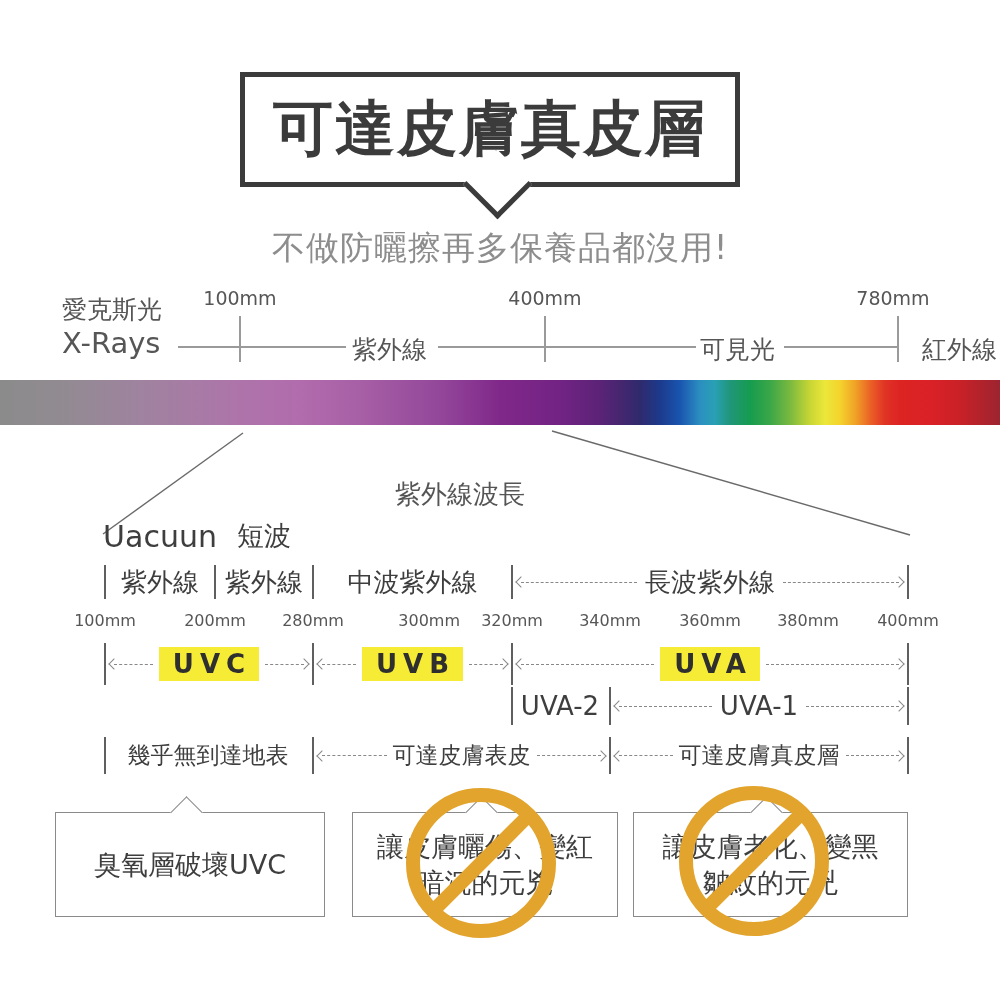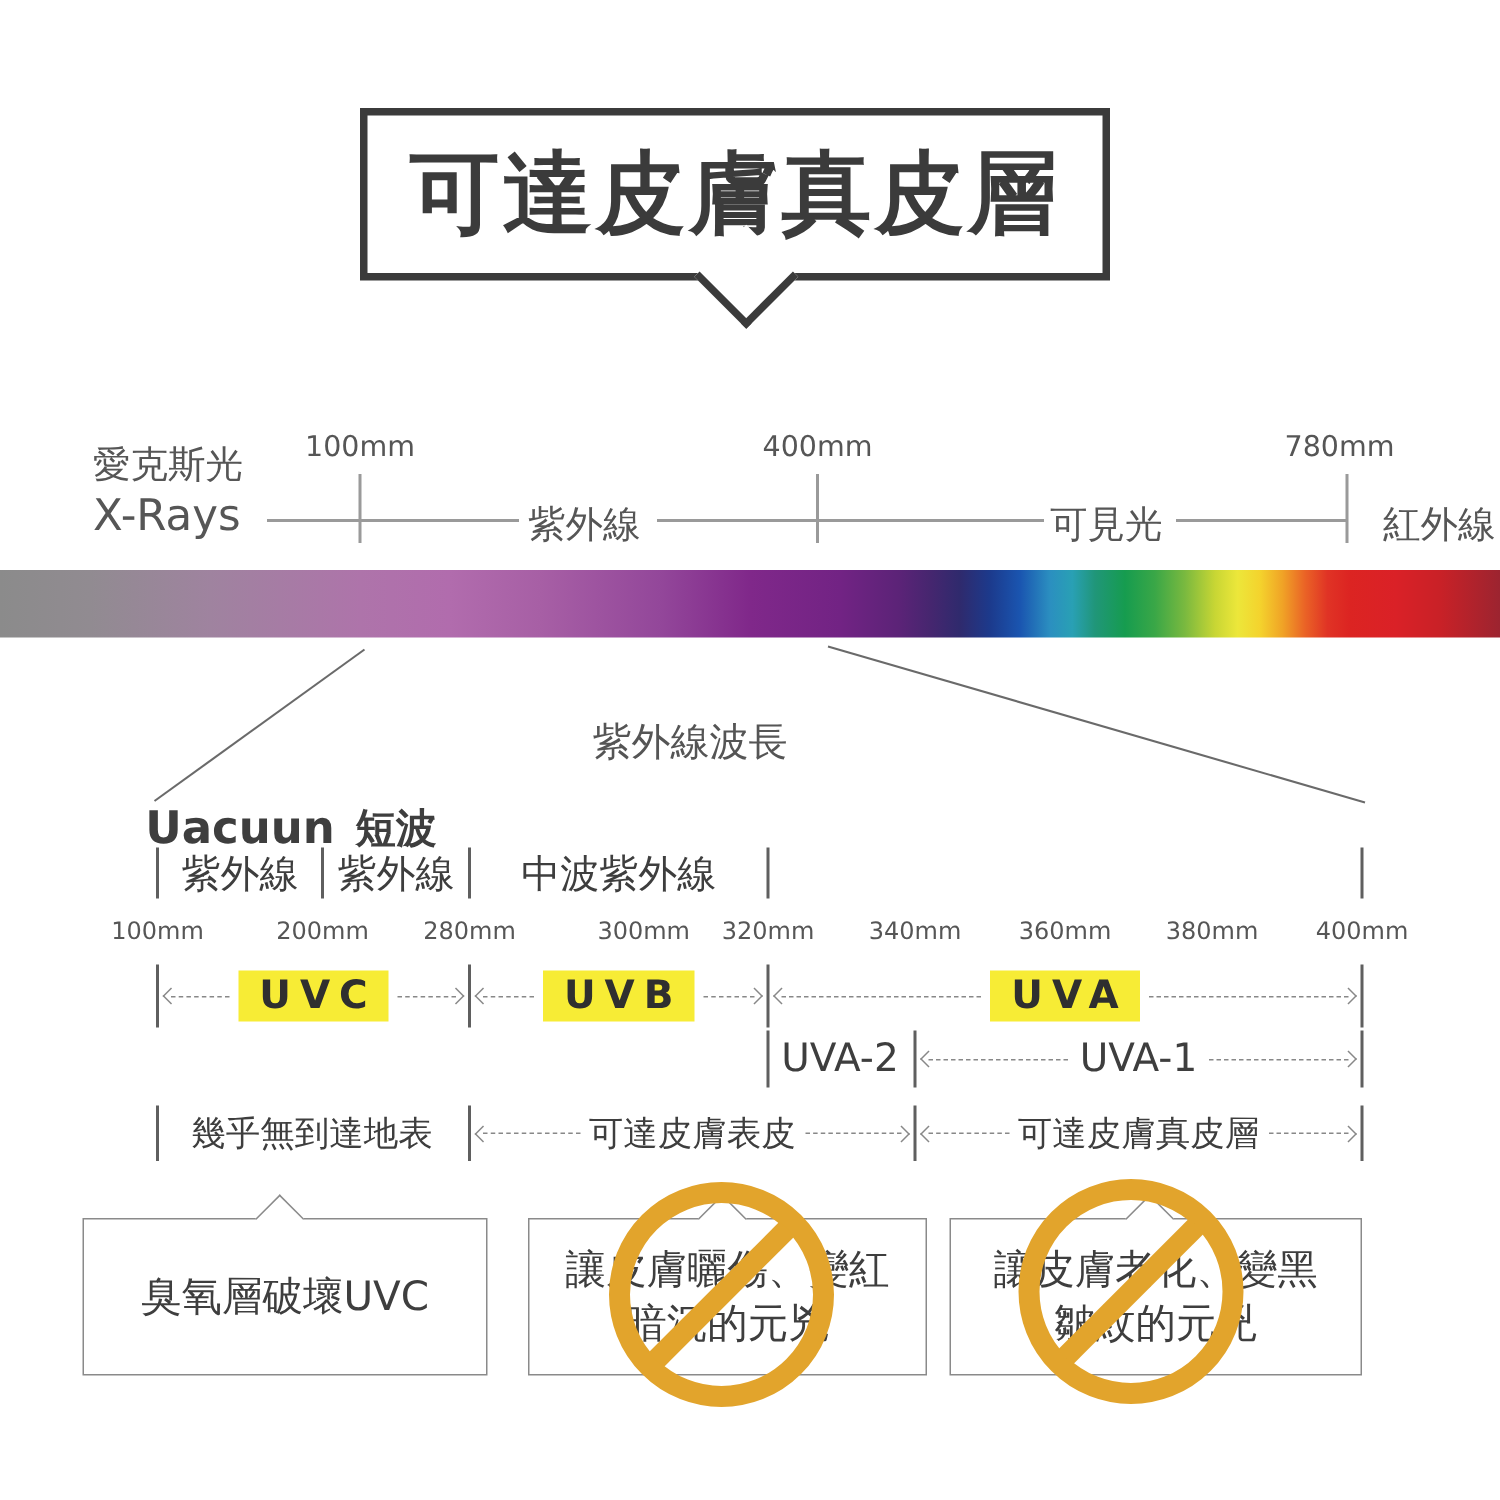--- a/index.html
+++ b/index.html
@@ -53,20 +53,21 @@
 </style>
 </head>
 <body>
 
 <div class="stage">
 
   <div class="abs title-box">
     <span>可達皮膚真皮層</span>
   </div>
   <div class="abs title-pointer"></div>
+  <div class="abs subtitle">不做防曬擦再多保養品都沒用!</div>
 
   <div class="abs ax-zh">愛克斯光</div>
   <div class="abs ax-en">X-Rays</div>
   <div class="abs ax-line" style="left:178px;width:168px;"></div>
   <div class="abs ax-line" style="left:438px;width:258px;"></div>
   <div class="abs ax-line" style="left:784px;width:114px;"></div>
   <div class="abs ax-tick" style="left:239px;"></div>
   <div class="abs ax-tick" style="left:544px;"></div>
   <div class="abs ax-tick" style="left:897px;"></div>
   <div class="abs ax-ticklabel" style="left:195px;">100mm</div>
@@ -78,41 +79,48 @@
 
   <div class="abs spectrum-bar" style="background: linear-gradient(90deg, rgb(139, 139, 139) 0%, rgb(145, 139, 145) 6%, rgb(159, 131, 159) 14%, rgb(174, 116, 170) 24%, rgb(177, 108, 173) 30%, rgb(167, 95, 165) 36%, rgb(147, 71, 154) 44%, rgb(128, 40, 138) 50%, rgb(114, 35, 132) 56%, rgb(91, 35, 119) 60%, rgb(70, 38, 111) 62%, rgb(47, 42, 109) 64%, rgb(28, 58, 140) 66%, rgb(26, 85, 176) 68%, rgb(43, 143, 192) 70%, rgb(41, 160, 180) 71.5%, rgb(32, 150, 121) 73%, rgb(22, 156, 79) 75%, rgb(58, 167, 71) 77%, rgb(122, 185, 63) 79%, rgb(200, 214, 52) 81%, rgb(236, 231, 58) 82.5%, rgb(244, 211, 45) 84%, rgb(240, 163, 38) 85.5%, rgb(234, 99, 38) 87%, rgb(224, 51, 37) 88.5%, rgb(220, 36, 34) 90%, rgb(218, 33, 39) 93%, rgb(201, 33, 39) 96%, rgb(156, 36, 48) 100%);"></div>
 
   <svg class="abs fan" width="1000" height="1000">
     <line x1="243" y1="433" x2="103" y2="534" stroke="#6a6a6a" stroke-width="1.4"></line>
     <line x1="552" y1="431" x2="910" y2="535" stroke="#6a6a6a" stroke-width="1.4"></line>
   </svg>
 
   <div class="abs sec-title">紫外線波長</div>
 
-  <div class="abs row" style="top:536px;height:32px;font-weight:bold;">
+  <div class="abs row" style="top:520px;height:32px;">
     <div class="cell latin" style="left:100px;width:120px;">Uacuun</div>
     <div class="cell" style="left:215px;width:98px;">
       <span class="bandtxt" style="font-size:27px;">短波</span>
     </div>
   </div>
 
   <div class="abs row" style="top:565px;height:34px;">
     <div class="vbar" style="left:104px;"></div>
     <div class="vbar" style="left:214px;"></div>
     <div class="vbar" style="left:312px;"></div>
     <div class="vbar" style="left:511px;"></div>
     <div class="vbar" style="left:907px;"></div>
     <div class="cell" style="left:106px;width:108px;">
       <span class="bandtxt">紫外線</span>
     </div>
     <div class="cell" style="left:216px;width:96px;">
       <span class="bandtxt">紫外線</span>
     </div>
     <div class="cell" style="left:314px;width:197px;">
       <span class="bandtxt">中波紫外線</span>
+    </div>
+    <div class="cell spread" style="left:517px;width:386px;">
+      <span class="ah l"></span>
+        <span class="dash"></span>
+      <span class="bandtxt">長波紫外線</span>
+      <span class="dash"></span>
+        <span class="ah r"></span>
     </div>
   </div>
 
   <div class="abs row" style="top:611px;height:24px;">
     <div class="mm" style="left:60px;">100mm</div>
     <div class="mm" style="left:170px;">200mm</div>
     <div class="mm" style="left:268px;">280mm</div>
     <div class="mm" style="left:370px;text-align:right;">300mm</div>
     <div class="mm" style="left:467px;">320mm</div>
     <div class="mm" style="left:565px;">340mm</div>

